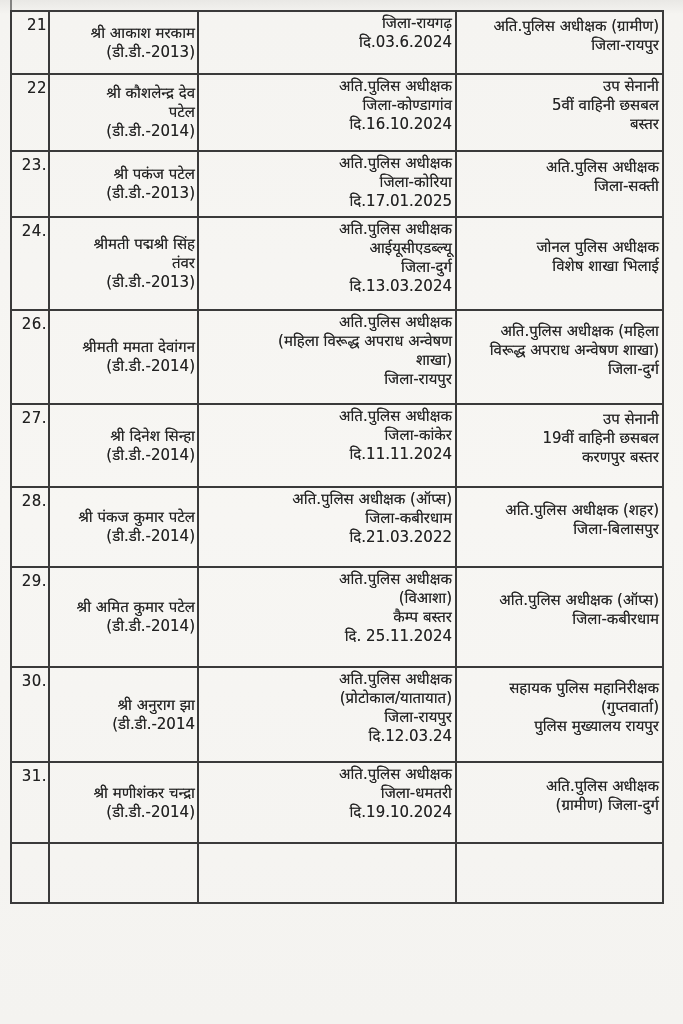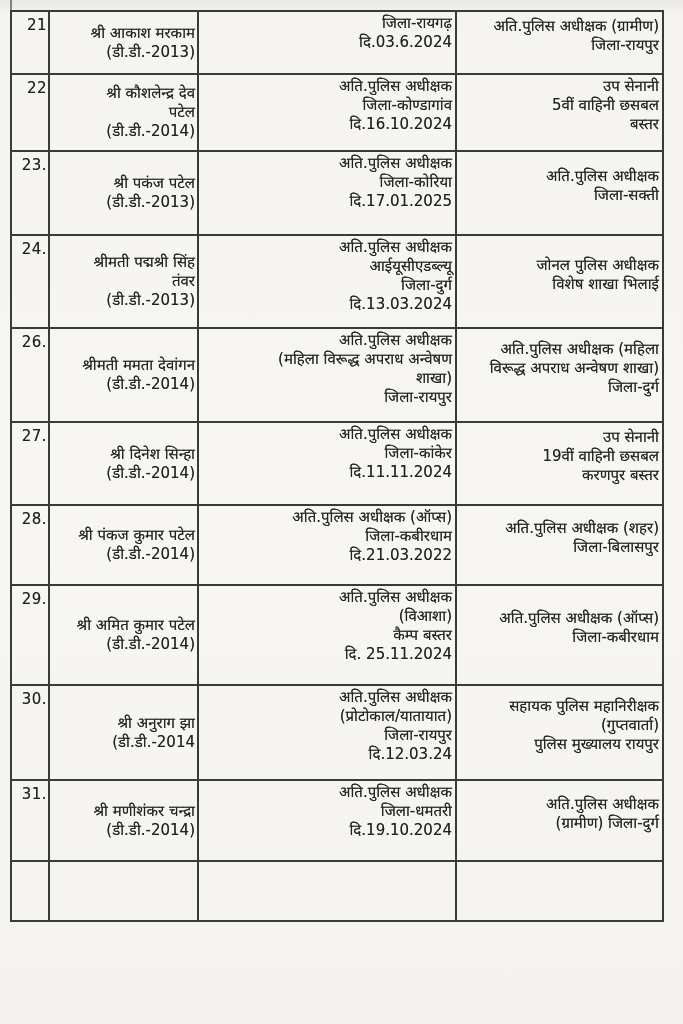--- a/index.html
+++ b/index.html
@@ -95,21 +95,21 @@
           <td class="name-cell">श्री कौशलेन्द्र देव
 पटेल
 (डी.डी.-2014)</td>
           <td class="current-posting-cell">अति.पुलिस अधीक्षक
 जिला-कोण्डागांव
 दि.16.10.2024</td>
           <td class="new-posting-cell">उप सेनानी
 5वीं वाहिनी छसबल
 बस्तर</td>
         </tr>
-        <tr style="height: 84px;">
+        <tr style="height: 66px;">
           <td class="serial-cell">23.</td>
           <td class="name-cell">श्री पकंज पटेल
 (डी.डी.-2013)</td>
           <td class="current-posting-cell">अति.पुलिस अधीक्षक
 जिला-कोरिया
 दि.17.01.2025</td>
           <td class="new-posting-cell">अति.पुलिस अधीक्षक
 जिला-सक्ती</td>
         </tr>
         <tr style="height: 93px; margin-top: 9px;">

